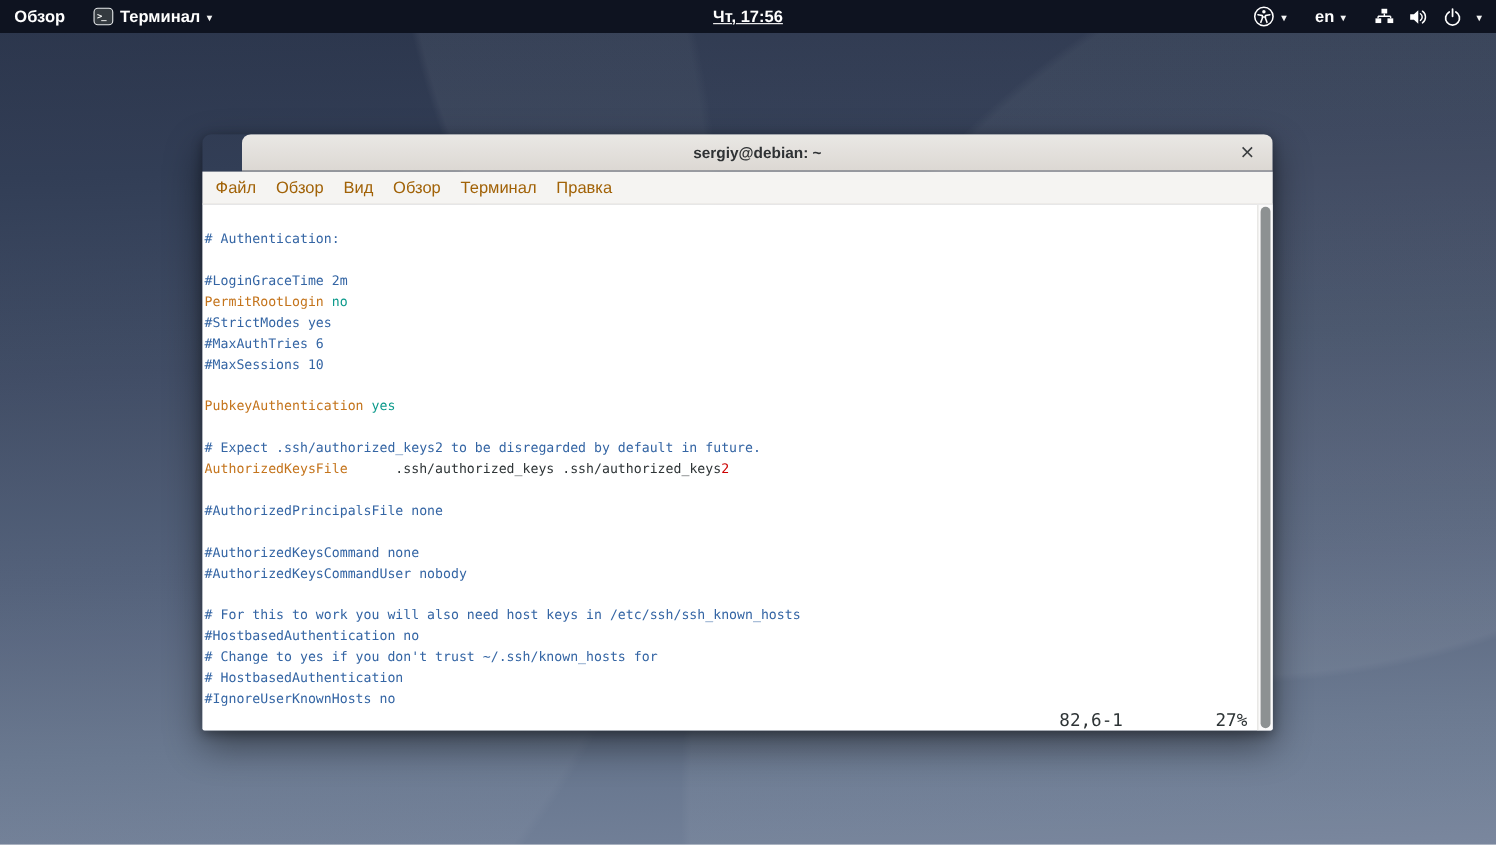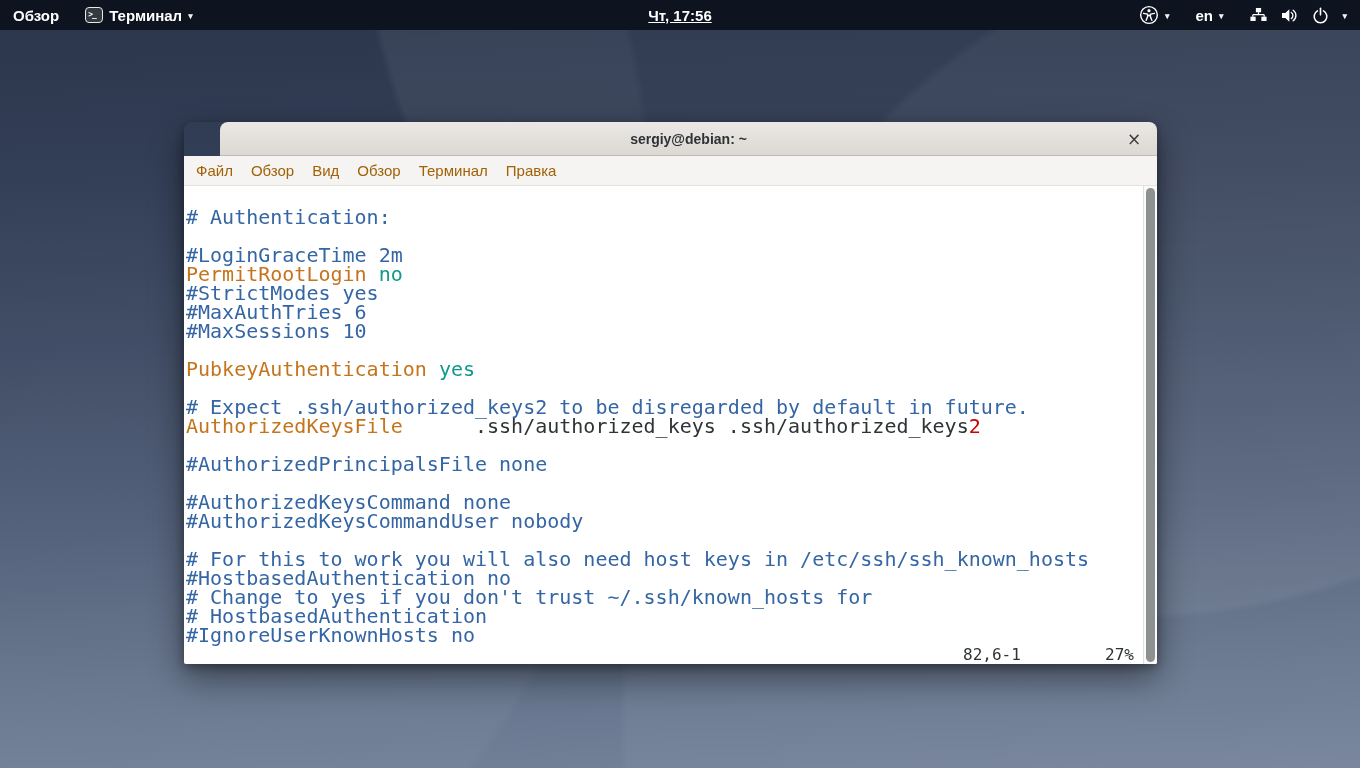--- a/index.html
+++ b/index.html
@@ -69,21 +69,21 @@
     font-size:15px; color:#a16207;
   }
   .menu-item { padding:0 9px; }
 
   .content {
     position:relative; flex:1 1 auto; background:#ffffff; overflow:hidden;
     border-radius:0 0 2px 2px;
   }
   .lines {
     position:absolute; top:22px; left:2px; right:16px;
-    font-family:"DejaVu Sans Mono", monospace; font-size:20px; line-height:19px;
+    font-family:"DejaVu Sans Mono", monospace; font-size:12px; line-height:19px;
     white-space:pre;
   }
   .t-line { height:19px; }
   .status-row {
     position:absolute; bottom:0; left:2px; right:16px; height:19px;
     font-family:"DejaVu Sans Mono", monospace; font-size:16px; line-height:19px;
     color:#2e3436;
   }
   .ruler   { position:absolute; left:777px; }
   .percent { position:absolute; left:919px; }

